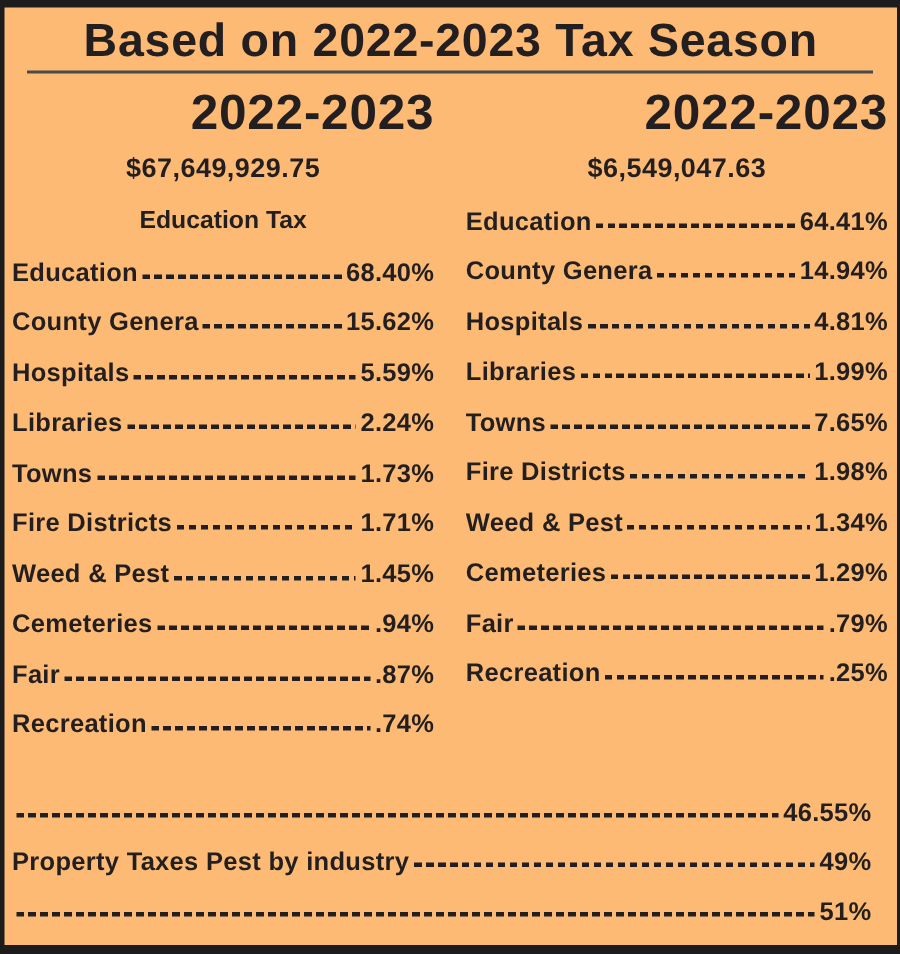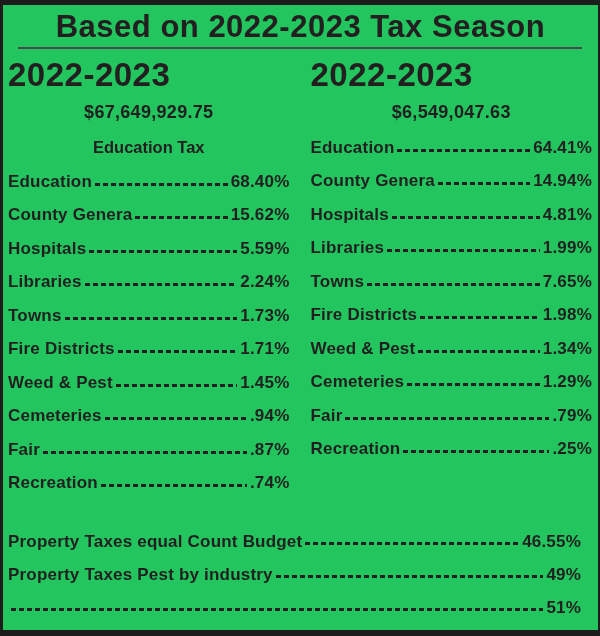--- a/index.html
+++ b/index.html
@@ -6,21 +6,21 @@
   html, body { background: #e8e8e8; }
   body {
     font-family: "Liberation Sans", "DejaVu Sans", sans-serif;
     color: #231f20;
     -webkit-font-smoothing: antialiased;
   }
   .frame {
     position: relative;
     width: 600px;
     height: 636px;
-    background: #22c55e;
+    background: #fdba74;
     border-style: solid;
     border-color: #1c1c1c;
     border-width: 5px 2px 6px 3px;
     overflow: hidden;
   }
   .main-title {
     margin-top: 3px;
     text-align: center;
     font-size: 31px;
     font-weight: bold;
@@ -33,21 +33,21 @@
     border-top: 2px solid #4a4a4a;
     margin: 2px 16px 0 15px;
   }
   .columns {
     display: flex;
     gap: 21px;
     padding: 6px 6px 0 5px;
   }
   .column { flex: 1; min-width: 0; }
   .year-heading {
-    text-align: left;
+    text-align: right;
     font-size: 33px;
     font-weight: bold;
     line-height: 40px;
     letter-spacing: 0.5px;
   }
   .total-amount {
     text-align: center;
     font-size: 18px;
     font-weight: bold;
     margin-top: 7px;
@@ -208,21 +208,20 @@
           <span class="dash-leader"></span>
           <span class="row-value">.25%</span>
         </div>
       </div>
     </div>
 
   </div>
 
   <div class="summary-section">
     <div class="data-row">
-      <span class="row-label">Property Taxes equal Count Budget</span>
       <span class="dash-leader"></span>
       <span class="row-value">46.55%</span>
     </div>
     <div class="data-row">
       <span class="row-label">Property Taxes Pest by industry</span>
       <span class="dash-leader"></span>
       <span class="row-value">49%</span>
     </div>
     <div class="data-row">
       <span class="dash-leader"></span>

